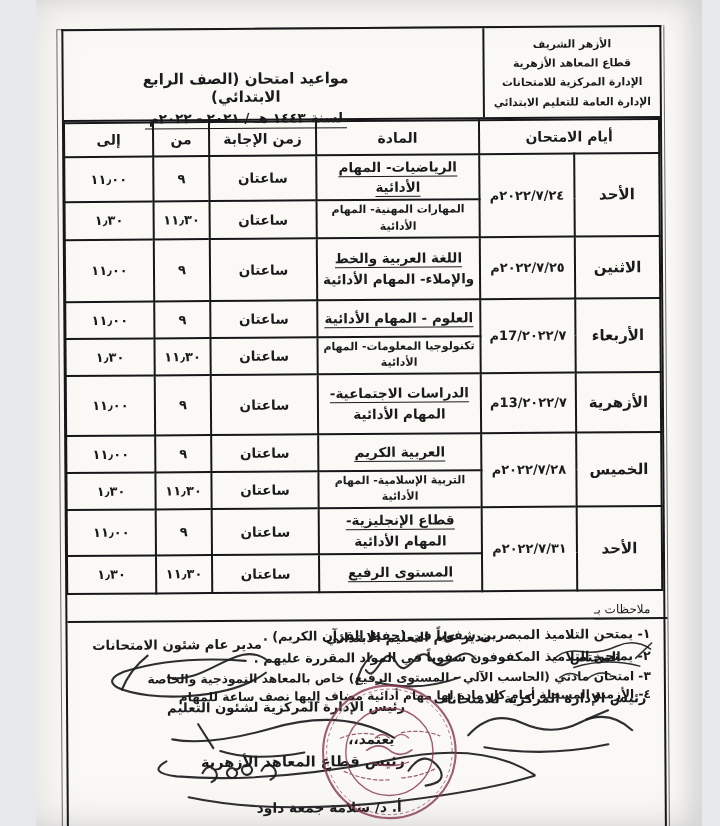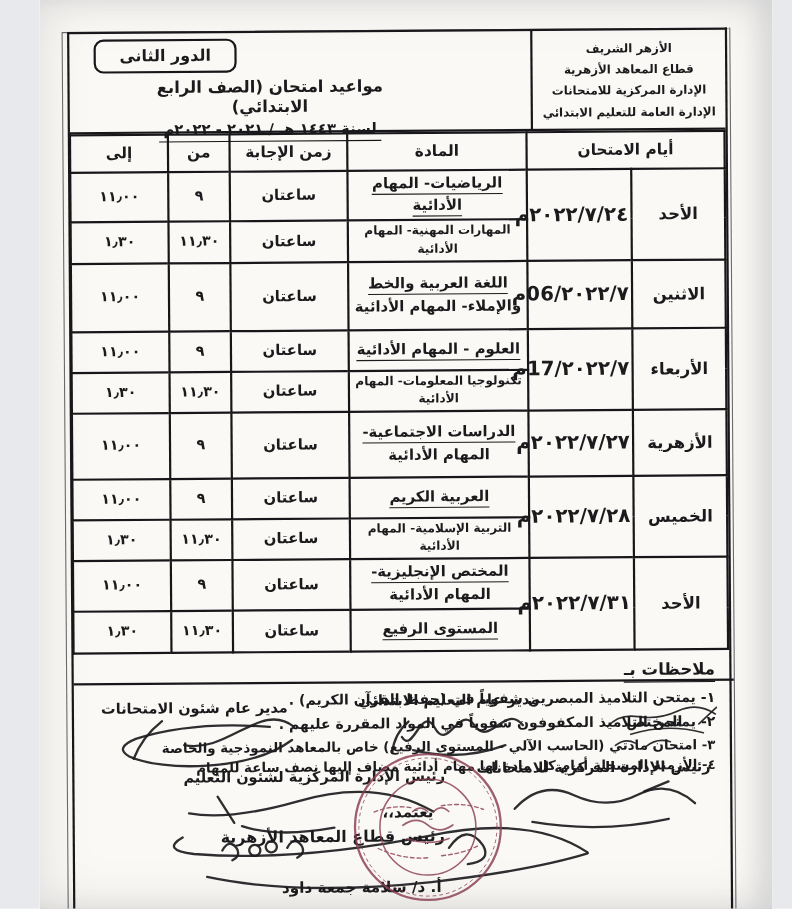--- a/index.html
+++ b/index.html
@@ -29,33 +29,33 @@
   .title-1 { font-size:15px; font-weight:700; }
   .title-2 { font-size:13.5px; font-weight:700; margin-top:4px; display:inline-block;
              border-bottom:1.6px solid #17171a; padding:0 4px 2px; }
 
   
   table.sched { width:100%; border-collapse:collapse; table-layout:fixed; }
   table.sched th, table.sched td { border:2.2px solid #17171a; text-align:center; vertical-align:middle;
              font-weight:700; padding:1px 2px; }
   table.sched th { height:34px; font-size:14px; }
   td.c-day { font-size:15px; }
-  td.c-date { font-size:18px; }
+  td.c-date { font-size:13px; }
   td.c-subj { font-size:13.5px; line-height:1.5; }
   td.c-subj .u { border-bottom:1.5px solid #1b1b1d; padding-bottom:1px; }
   td.c-subj.small { font-size:11px; }
   td.c-subj.small.big { font-size:13.5px; }
   td.c-dur { font-size:13.5px; }
   td.c-from, td.c-to { font-size:13px; }
   tr.r-sub td.sdiv { border-top:1.7px solid #3c3c40; }
   tr.r-sub td.tdiv { border-top:1.1px solid #9a9a9e;margin-top:24px; }
 
   
   .notes { padding:7px 13px 0; text-align:right; }
-  .notes-title { display:inline-block; font-size:15px; font-weight:700;
+  .notes-title { display:inline-block; font-size:12px; font-weight:400;
                  border-bottom:1.8px solid #17171a; padding-bottom:2px; }
   .note { font-weight:700; font-size:12.8px; margin-top:7px; }
   .note.tight { font-size:12.2px; margin-top:6px; }
   .notes-close { position:absolute; left:0; width:600px; top:590px; border-bottom:2.3px solid #17171a; }
 
   
   .siglabel { position:absolute; font-weight:700; font-size:13.2px; text-align:center; white-space:nowrap; }
   .ink { position:absolute; }
   .ink path { fill:none; stroke:#1c1c20; stroke-width:2.1; stroke-linecap:round; stroke-linejoin:round; opacity:.92; }
   .ink.thin path { stroke-width:1.5; }
@@ -73,21 +73,20 @@
     <div class="frame-ghost"></div>
 
     <div class="hdr">
       <div class="letterhead">
         <div>الأزهر الشريف</div>
         <div>قطاع المعاهد الأزهرية</div>
         <div>الإدارة المركزية للامتحانات</div>
         <div>الإدارة العامة للتعليم الابتدائي</div>
       </div>
       <div class="hdr-main">
-        <div class="round-badge">الدور الثانى</div>
         <div class="title-wrap">
           <div class="title-1">مواعيد امتحان (الصف الرابع الابتدائي)</div>
           <div class="title-2">لسنة ١٤٤٣ هـ  / ٢٠٢١ - ٢٠٢٢م</div>
         </div>
       </div>
     </div>
 
     <table class="sched">
       <colgroup>
         <col style="width:85px">
@@ -116,21 +115,21 @@
       </tr>
       <tr class="r-sub" style="height:38px">
         <td class="c-subj small sdiv">المهارات المهنية- المهام الأدائية</td>
         <td class="c-dur sdiv">ساعتان</td>
         <td class="c-from tdiv">١١٫٣٠</td>
         <td class="c-to tdiv">١٫٣٠</td>
       </tr>
 
       <tr class="r-top" style="height:62px">
         <td class="c-day">الاثنين</td>
-        <td class="c-date">٢٠٢٢/٧/06م</td>
+        <td class="c-date">٢٠٢٢/٧/٢٥م</td>
         <td class="c-subj">
           <span class="u">اللغة العربية والخط</span><br>
           <span>والإملاء- المهام الأدائية</span>
         </td>
         <td class="c-dur">ساعتان</td>
         <td class="c-from">٩</td>
         <td class="c-to">١١٫٠٠</td>
       </tr>
 
       <tr class="r-top" style="height:37px">
@@ -143,21 +142,21 @@
       </tr>
       <tr class="r-sub" style="height:37px">
         <td class="c-subj small sdiv">تكنولوجيا المعلومات- المهام الأدائية</td>
         <td class="c-dur sdiv">ساعتان</td>
         <td class="c-from tdiv">١١٫٣٠</td>
         <td class="c-to tdiv">١٫٣٠</td>
       </tr>
 
       <tr class="r-top" style="height:60px">
         <td class="c-day">الأزهرية</td>
-        <td class="c-date">٢٠٢٢/٧/٢٧م</td>
+        <td class="c-date">٢٠٢٢/٧/13م</td>
         <td class="c-subj">
           <span class="u">الدراسات الاجتماعية-</span><br>
           <span>المهام الأدائية</span>
         </td>
         <td class="c-dur">ساعتان</td>
         <td class="c-from">٩</td>
         <td class="c-to">١١٫٠٠</td>
       </tr>
 
       <tr class="r-top" style="height:37px">
@@ -172,21 +171,21 @@
         <td class="c-subj small sdiv">التربية الإسلامية- المهام الأدائية</td>
         <td class="c-dur sdiv">ساعتان</td>
         <td class="c-from tdiv">١١٫٣٠</td>
         <td class="c-to tdiv">١٫٣٠</td>
       </tr>
 
       <tr class="r-top" style="height:46px">
         <td class="c-day" rowspan="2">الأحد</td>
         <td class="c-date" rowspan="2">٢٠٢٢/٧/٣١م</td>
         <td class="c-subj">
-          <span class="u">المختص الإنجليزية-</span><br>
+          <span class="u">قطاع الإنجليزية-</span><br>
           <span>المهام الأدائية</span>
         </td>
         <td class="c-dur">ساعتان</td>
         <td class="c-from">٩</td>
         <td class="c-to">١١٫٠٠</td>
       </tr>
       <tr class="r-sub" style="height:38px">
         <td class="c-subj small big sdiv"><span class="u">المستوى الرفيع</span></td>
         <td class="c-dur sdiv">ساعتان</td>
         <td class="c-from tdiv">١١٫٣٠</td>

